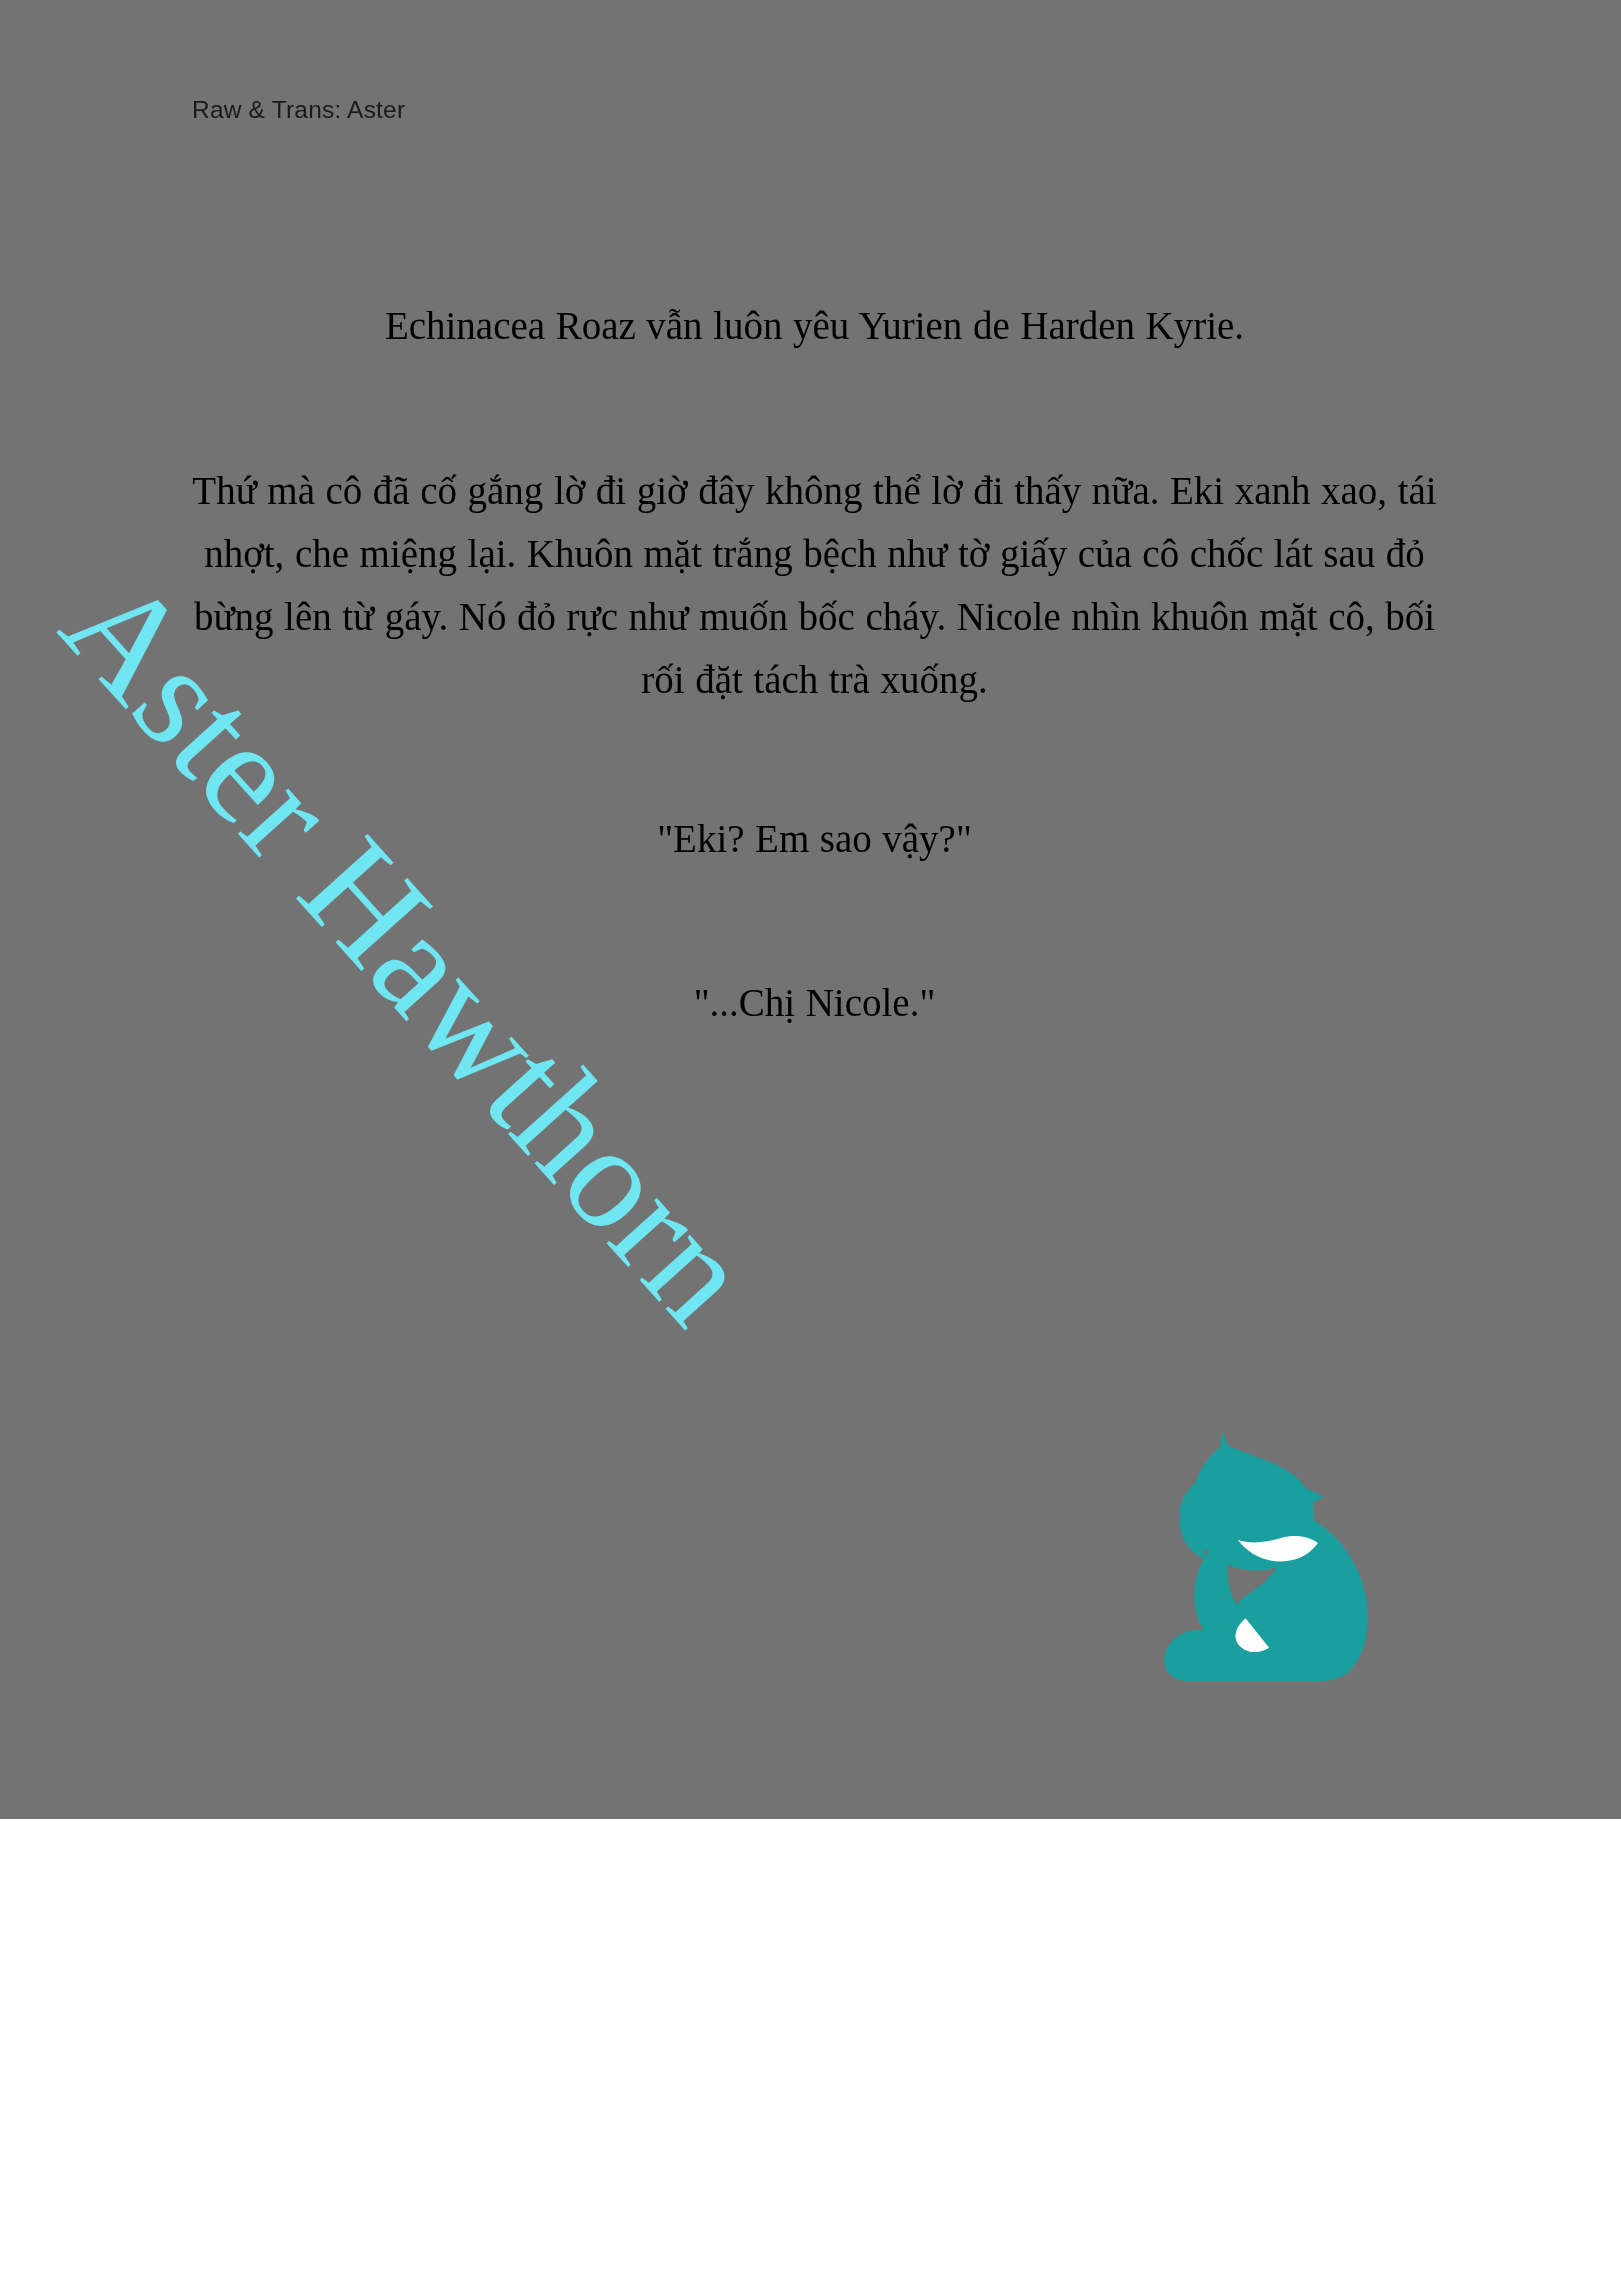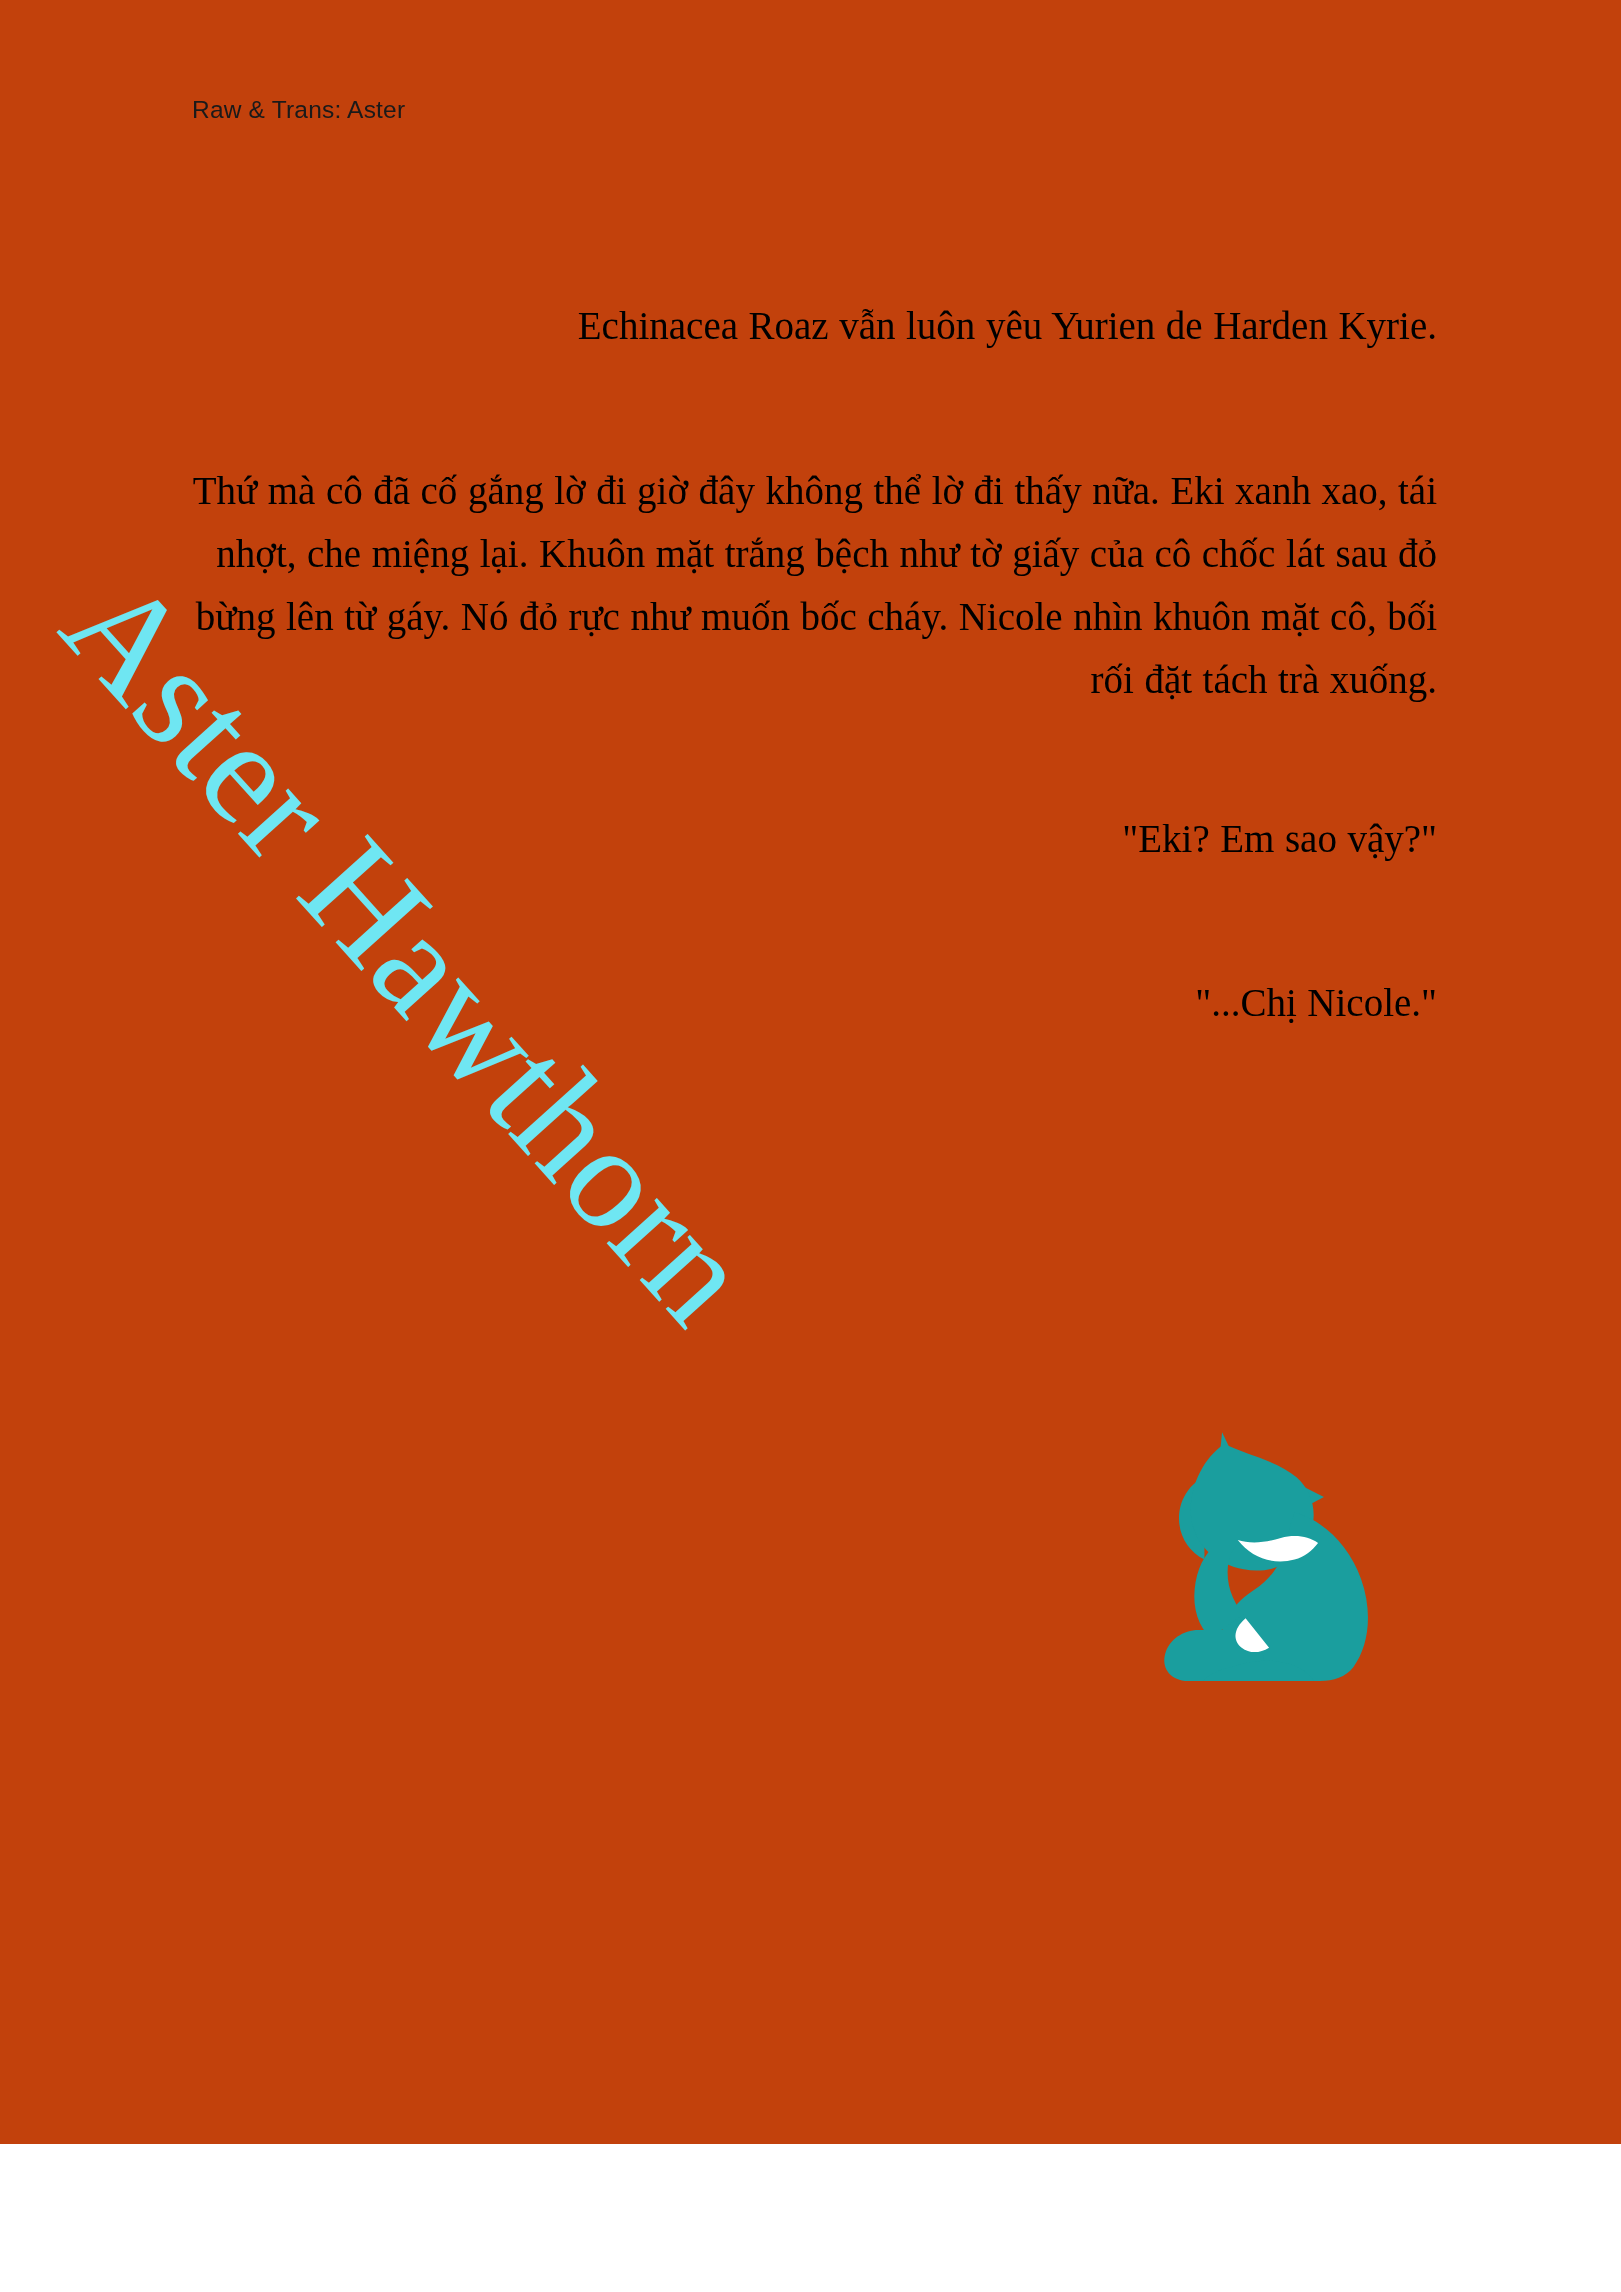--- a/index.html
+++ b/index.html
@@ -5,22 +5,22 @@
 <style>
   html, body {
     margin: 0;
     padding: 0;
     background: #ffffff;
   }
 
   .page {
     position: relative;
     width: 1621px;
-    height: 2144px;
-    background: #c2410c;
+    height: 1819px;
+    background: #737373;
     overflow: hidden;
     font-family: "Liberation Serif", "DejaVu Serif", serif;
   }
 
   
   .header {
     position: absolute;
     left: 192px;
     top: 96px;
     font-family: "Liberation Sans", "DejaVu Sans", sans-serif;
@@ -68,21 +68,21 @@
     top: 294px;
     width: 1245px;
     z-index: 1;
   }
 
   .para {
     font-size: 39px;
     line-height: 1.62;
     color: #000000;
     margin: 0 0 1.62em 0;
-    text-align: right;
+    text-align: center;
     word-spacing: 0.02em;
   }
 
   .para.gap-lg { margin-bottom: 2.45em; }
   .para.gap-xl { margin-bottom: 2.6em; }
   .para:last-child { margin-bottom: 0; }
 </style>
 </head>
 <body>
 

